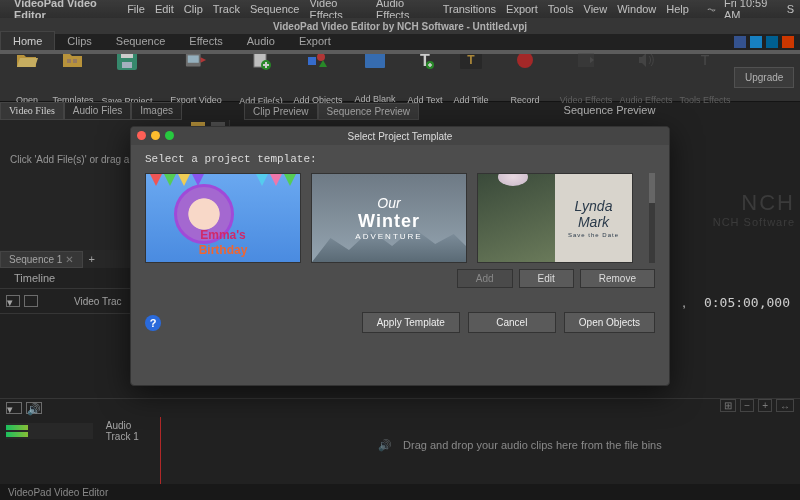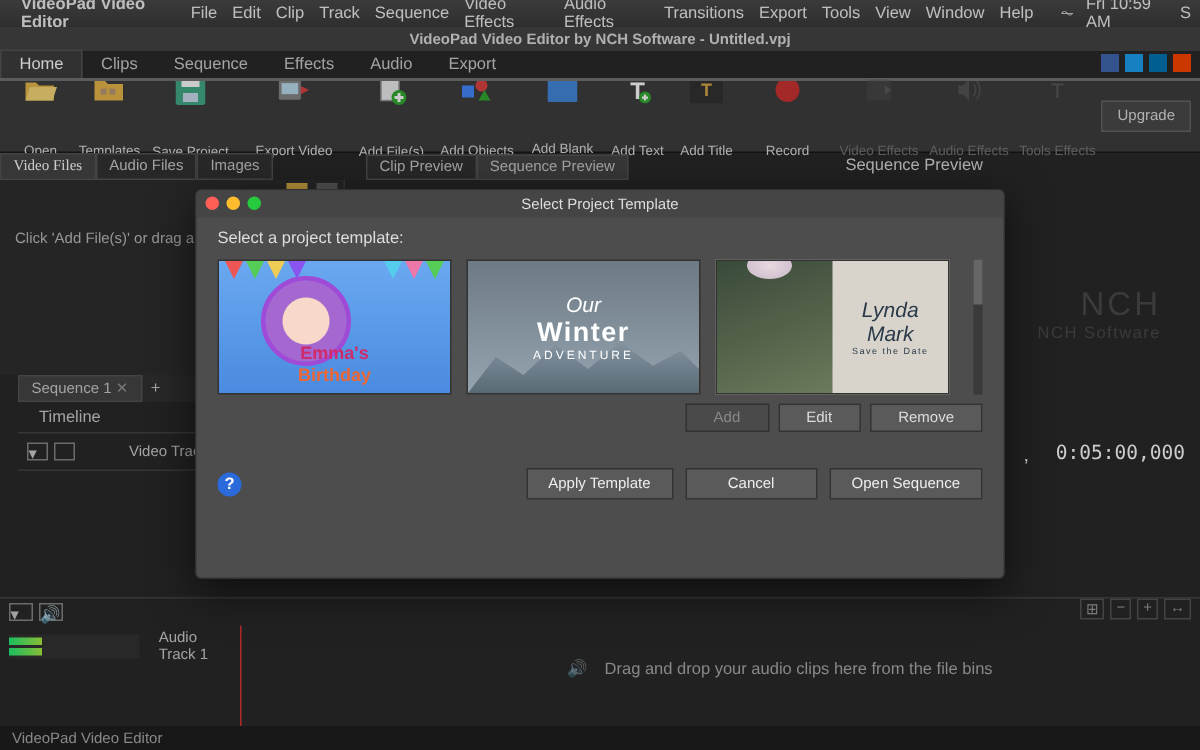--- a/index.html
+++ b/index.html
@@ -10,21 +10,21 @@
 .mac-menubar .apple { margin-right: 8px; }
 .mac-menubar .app-name { font-weight: 600; margin-right: 10px; }
 .mac-menubar .menu-item { margin-right: 10px; cursor: default; }
 .mac-menubar .spacer { flex: 1; }
 .mac-menubar .status-item { margin-left: 8px; }
 
 
 .win-titlebar { height: 16px; background: #444; display: flex; align-items: center; justify-content: center; font-size: 10px; color: #ddd; position: relative; font-weight: bold; }
 
 
-.ribbon-tabs { height: 20px; background: #2a2a2a; display: flex; align-items: flex-end; border-bottom: 2px solid #737373; position: relative; }
+.ribbon-tabs { height: 20px; background: #2a2a2a; display: flex; align-items: flex-end; border-bottom: 4px solid #737373; position: relative; }
 .ribbon-tabs .tab { padding: 3px 12px; color: #ccc; font-size: 11px; cursor: pointer; }
 .ribbon-tabs .tab.active { background: #3e3e3e; border: 1px solid #555; border-bottom: none; color: #fff; }
 .ribbon-tabs .social { position: absolute; right: 6px; top: 2px; display: flex; gap: 4px; }
 .ribbon-tabs .social span { width: 12px; height: 12px; background: #3b5998; display: inline-block; }
 .ribbon-tabs .social span:nth-child(1){background:#4267B2;}
 .ribbon-tabs .social span:nth-child(2){background:#1DA1F2;}
 .ribbon-tabs .social span:nth-child(3){background:#0077B5;}
 .ribbon-tabs .social span:nth-child(4){background:#ff4500;}
 
 
@@ -49,33 +49,33 @@
 .preview-header { flex: 1; text-align: center; font-size: 11px; color: #ddd; padding-top: 2px; }
 
 
 .main-area { position: relative; height: 310px; background: #2a2a2a; }
 .bins-panel { position: absolute; left: 0; top: 0; width: 230px; height: 130px; background: #2f2f2f; border-right: 1px solid #444; }
 .bins-panel .bins-toolbar { height: 18px; display: flex; align-items: center; padding: 0 4px; gap: 6px; justify-content: flex-end; }
 .bins-panel .bins-toolbar span { width: 14px; height: 14px; display: inline-block; }
 .bins-panel .drop-hint { padding: 16px 10px; font-size: 10px; color: #bbb; }
 
 
-.seq-panel { position: absolute; left: 12px; top: 130px; width: 230px; }
+.seq-panel { position: absolute; left: 0; top: 130px; width: 230px; }
 .seq-tabs { display: flex; align-items: center; height: 18px; background: #333; }
 .seq-tabs .stab { padding: 2px 8px; font-size: 10px; background: #454545; border: 1px solid #555; }
 .seq-tabs .add { padding: 0 6px; cursor: pointer; }
 .timeline-header { height: 20px; background: #2a2a2a; display: flex; align-items: center; padding: 0 14px; font-size: 11px; }
 .track-row { height: 26px; display: flex; align-items: center; border-top: 1px solid #444; border-bottom: 1px solid #444; }
 .track-row .t-icons { display: flex; gap: 4px; padding: 0 6px; }
 .track-row .t-icons span { width: 14px; height: 12px; border: 1px solid #888; display: inline-block; }
 .track-row .t-label { font-size: 10px; padding-left: 30px; }
 
 
 .preview-area { position: absolute; left: 230px; right: 0; top: 0; bottom: 0; background: #2a2a2a; }
-.nch-watermark { position: absolute; right: 26px; top: 70px; color: #4a4a4a; font-size: 22px; font-weight: 300; text-align: right; letter-spacing: 2px; }
+.nch-watermark { position: absolute; right: 5px; top: 70px; color: #4a4a4a; font-size: 22px; font-weight: 300; text-align: right; letter-spacing: 2px; }
 .nch-watermark .sub { font-size: 11px; letter-spacing: 1px; }
 .timecode-row { position: absolute; right: 10px; top: 175px; font-size: 13px; color: #fff; display: flex; gap: 18px; align-items: center; }
 .timecode-row .tc { font-family: monospace; }
 
 
 .audio-panel { position: absolute; left: 0; right: 0; bottom: 16px; height: 86px; background: #2a2a2a; border-top: 1px solid #444; }
 .audio-panel .a-header { height: 18px; display: flex; align-items: center; padding: 0 6px; gap: 4px; }
 .audio-panel .a-header .ctl { width: 16px; height: 12px; border: 1px solid #888; display: inline-block; }
 .audio-panel .track { display: flex; height: 28px; }
 .audio-panel .track .meter-area { width: 160px; display: flex; align-items: center; padding: 0 6px; }
@@ -95,21 +95,21 @@
 
 .modal-backdrop { position: absolute; inset: 0; background: rgba(0,0,0,0.2); }
 .modal { position: absolute; left: 130px; top: 126px; width: 540px; height: 260px; background: #4d4d4d; border: 1px solid #333; border-radius: 4px; box-shadow: 0 8px 30px rgba(0,0,0,0.6); color: #ddd; }
 .modal .m-titlebar { height: 18px; display: flex; align-items: center; padding: 0 6px; font-size: 10px; justify-content: center; position: relative; background: #454545; border-radius: 4px 4px 0 0; }
 .modal .traffic { position: absolute; left: 6px; top: 4px; display: flex; gap: 5px; }
 .modal .traffic span { width: 9px; height: 9px; border-radius: 50%; display: inline-block; }
 .modal .traffic .r { background: #ff5f56; }
 .modal .traffic .y { background: #ffbd2e; }
 .modal .traffic .g { background: #27c93f; }
 .modal .m-body { padding: 8px 14px; }
-.modal .prompt { font-size: 11px; margin-bottom: 8px; }
+.modal .prompt { font-size: 11px; margin-bottom: 8px; font-family: Liberation Mono, monospace; }
 .modal .templates-container { display: flex; gap: 10px; }
 .modal .templates { display: flex; gap: 10px; flex: 1; }
 .modal .tmpl { width: 156px; height: 90px; border: 1px solid #333; position: relative; overflow: hidden; cursor: pointer; }
 .modal .v-scroll { width: 6px; height: 90px; background: #3a3a3a; }
 .modal .v-scroll::before { content: ""; display: block; width: 6px; height: 30px; background: #666; }
 
 
 .tmpl1 { background: linear-gradient(#6aa8f0,#4a8be0); }
 .tmpl1::before { content: ""; position: absolute; left: 28px; top: 10px; width: 54px; height: 54px; border-radius: 50%; background: radial-gradient(#f8d8c8 40%, #a468d0 42%); border: 3px solid #a04ad8; }
 .tmpl1 .bunting { position: absolute; top: 0; left: 0; right: 0; height: 16px; }
@@ -438,16 +438,16 @@
     </div>
     <div class="row-btns">
       <button class="dim">Add</button>
       <button>Edit</button>
       <button>Remove</button>
     </div>
     <div class="footer-btns">
       <span class="help">?</span>
       <button>Apply Template</button>
       <button>Cancel</button>
-      <button>Open Sequence</button>
+      <button>Open Objects</button>
     </div>
   </div>
 </div>
 
 </body></html>

